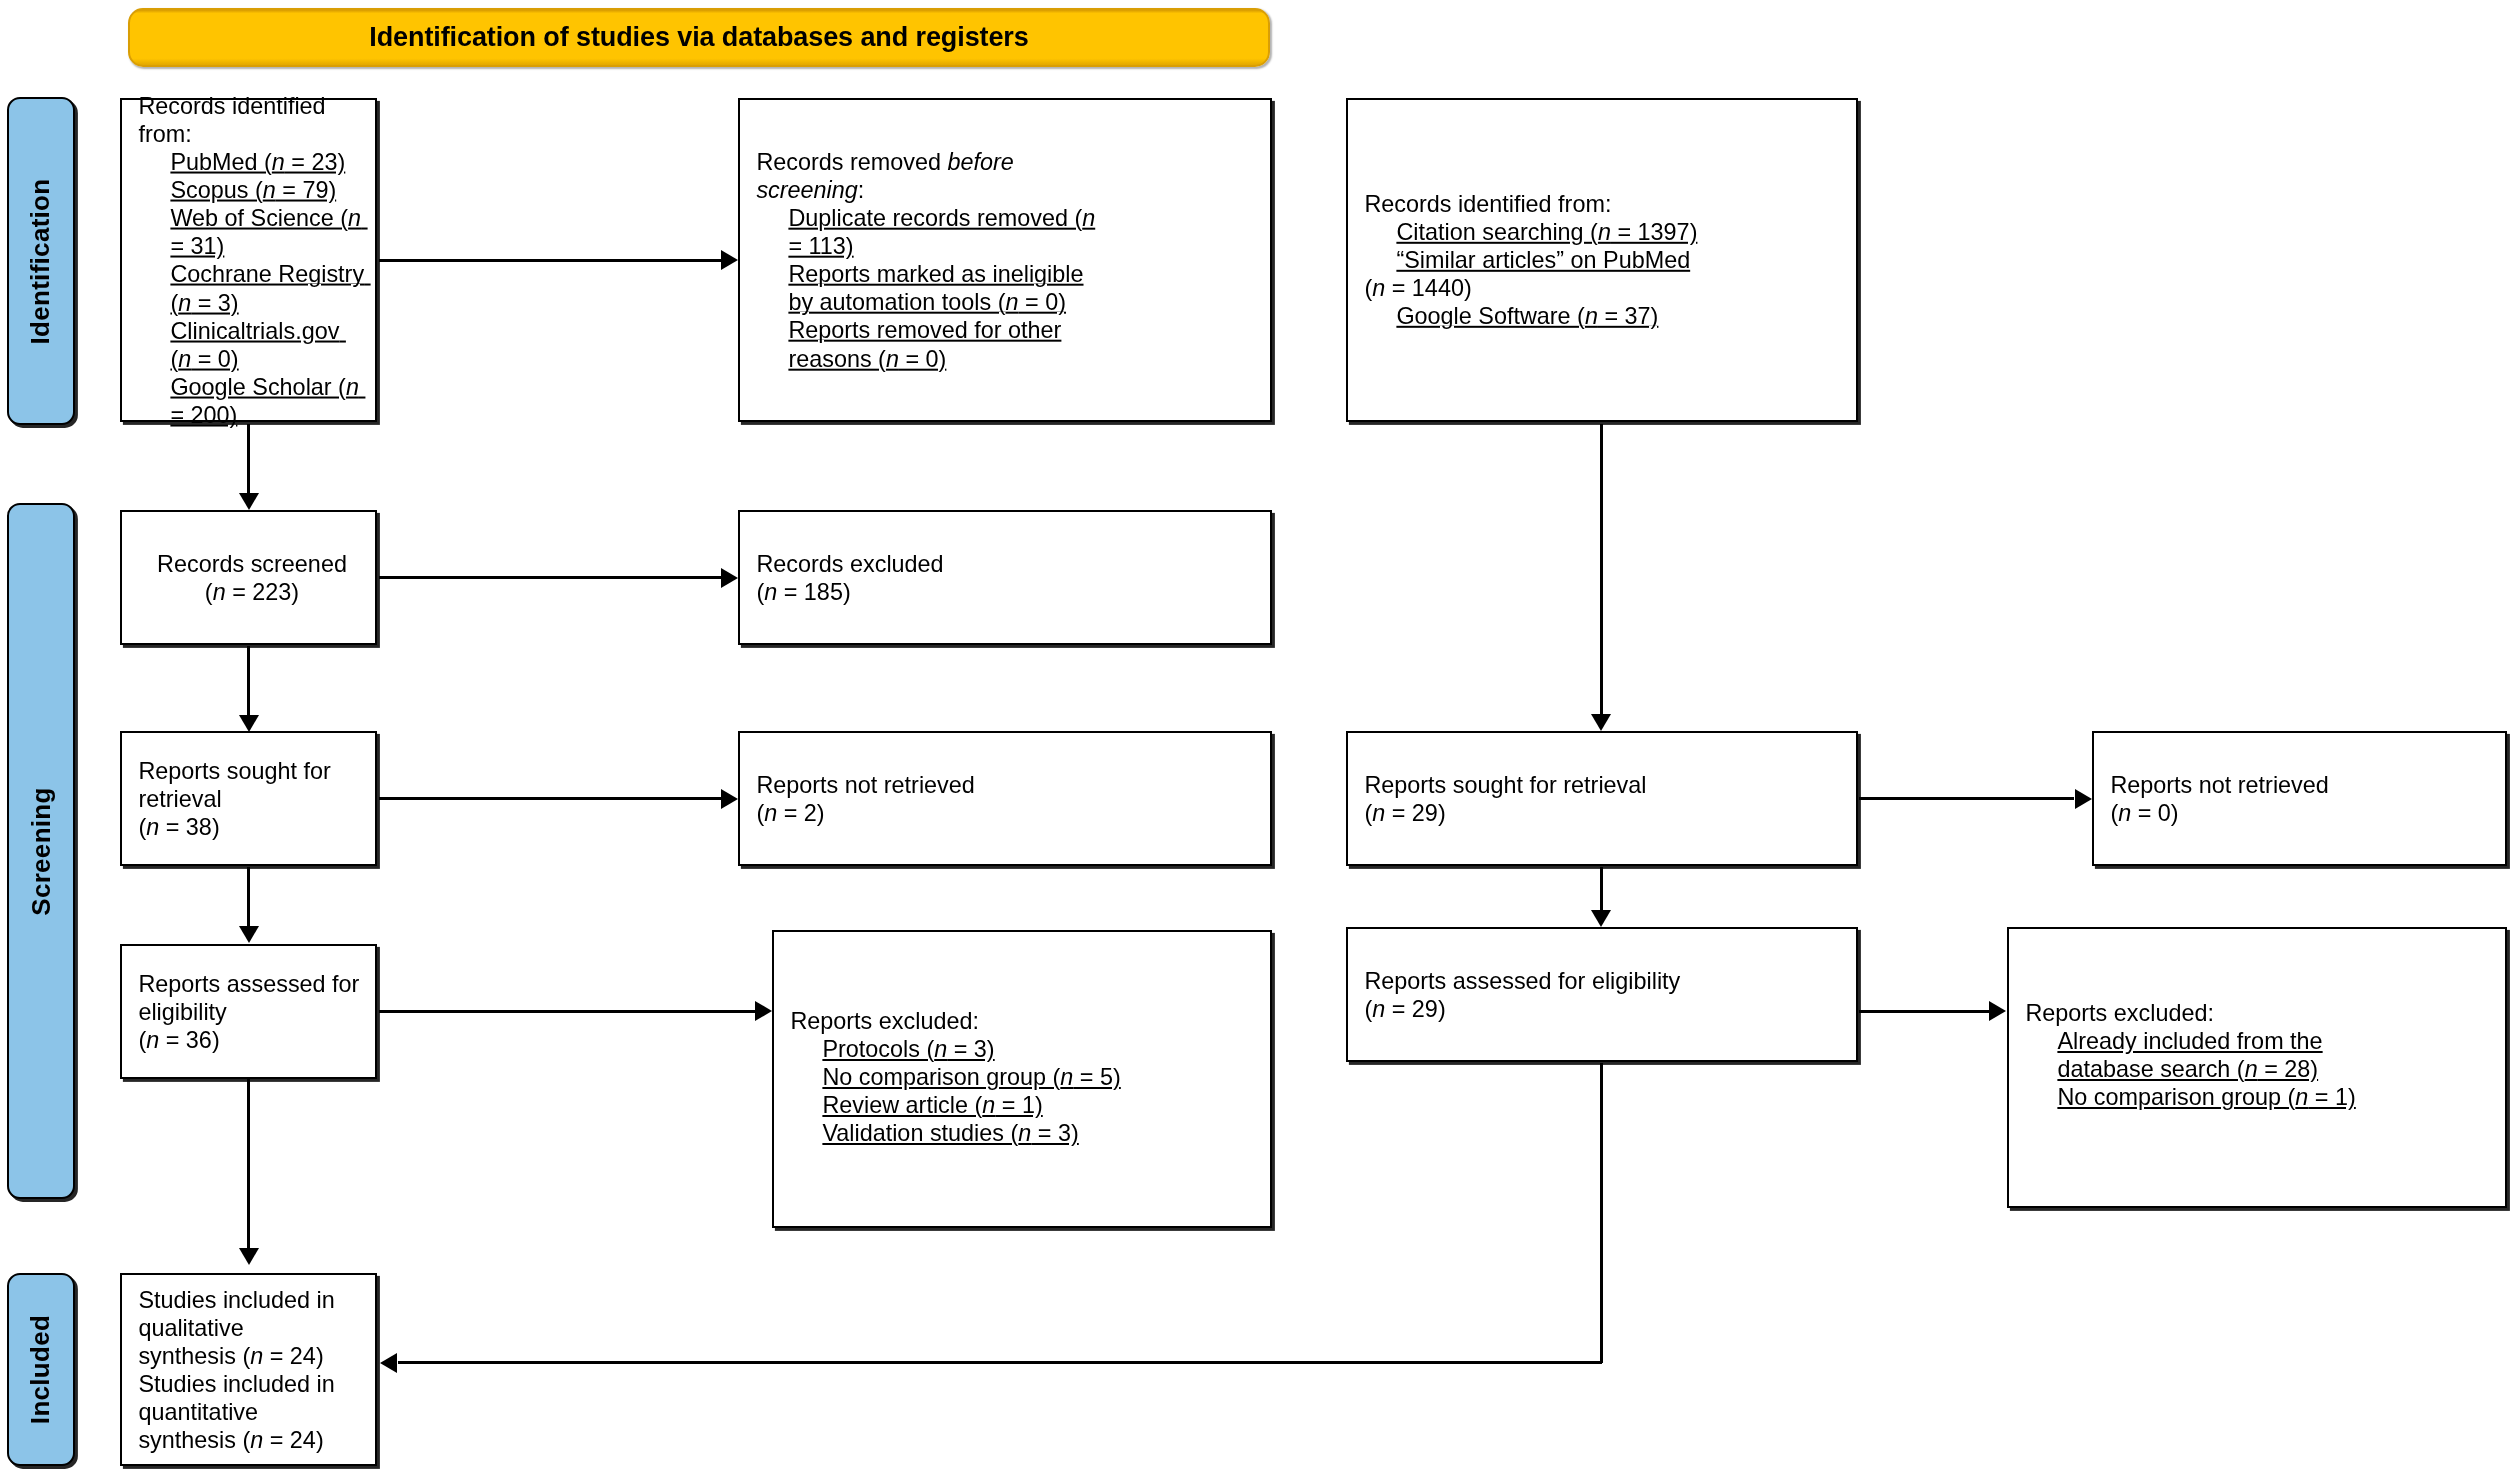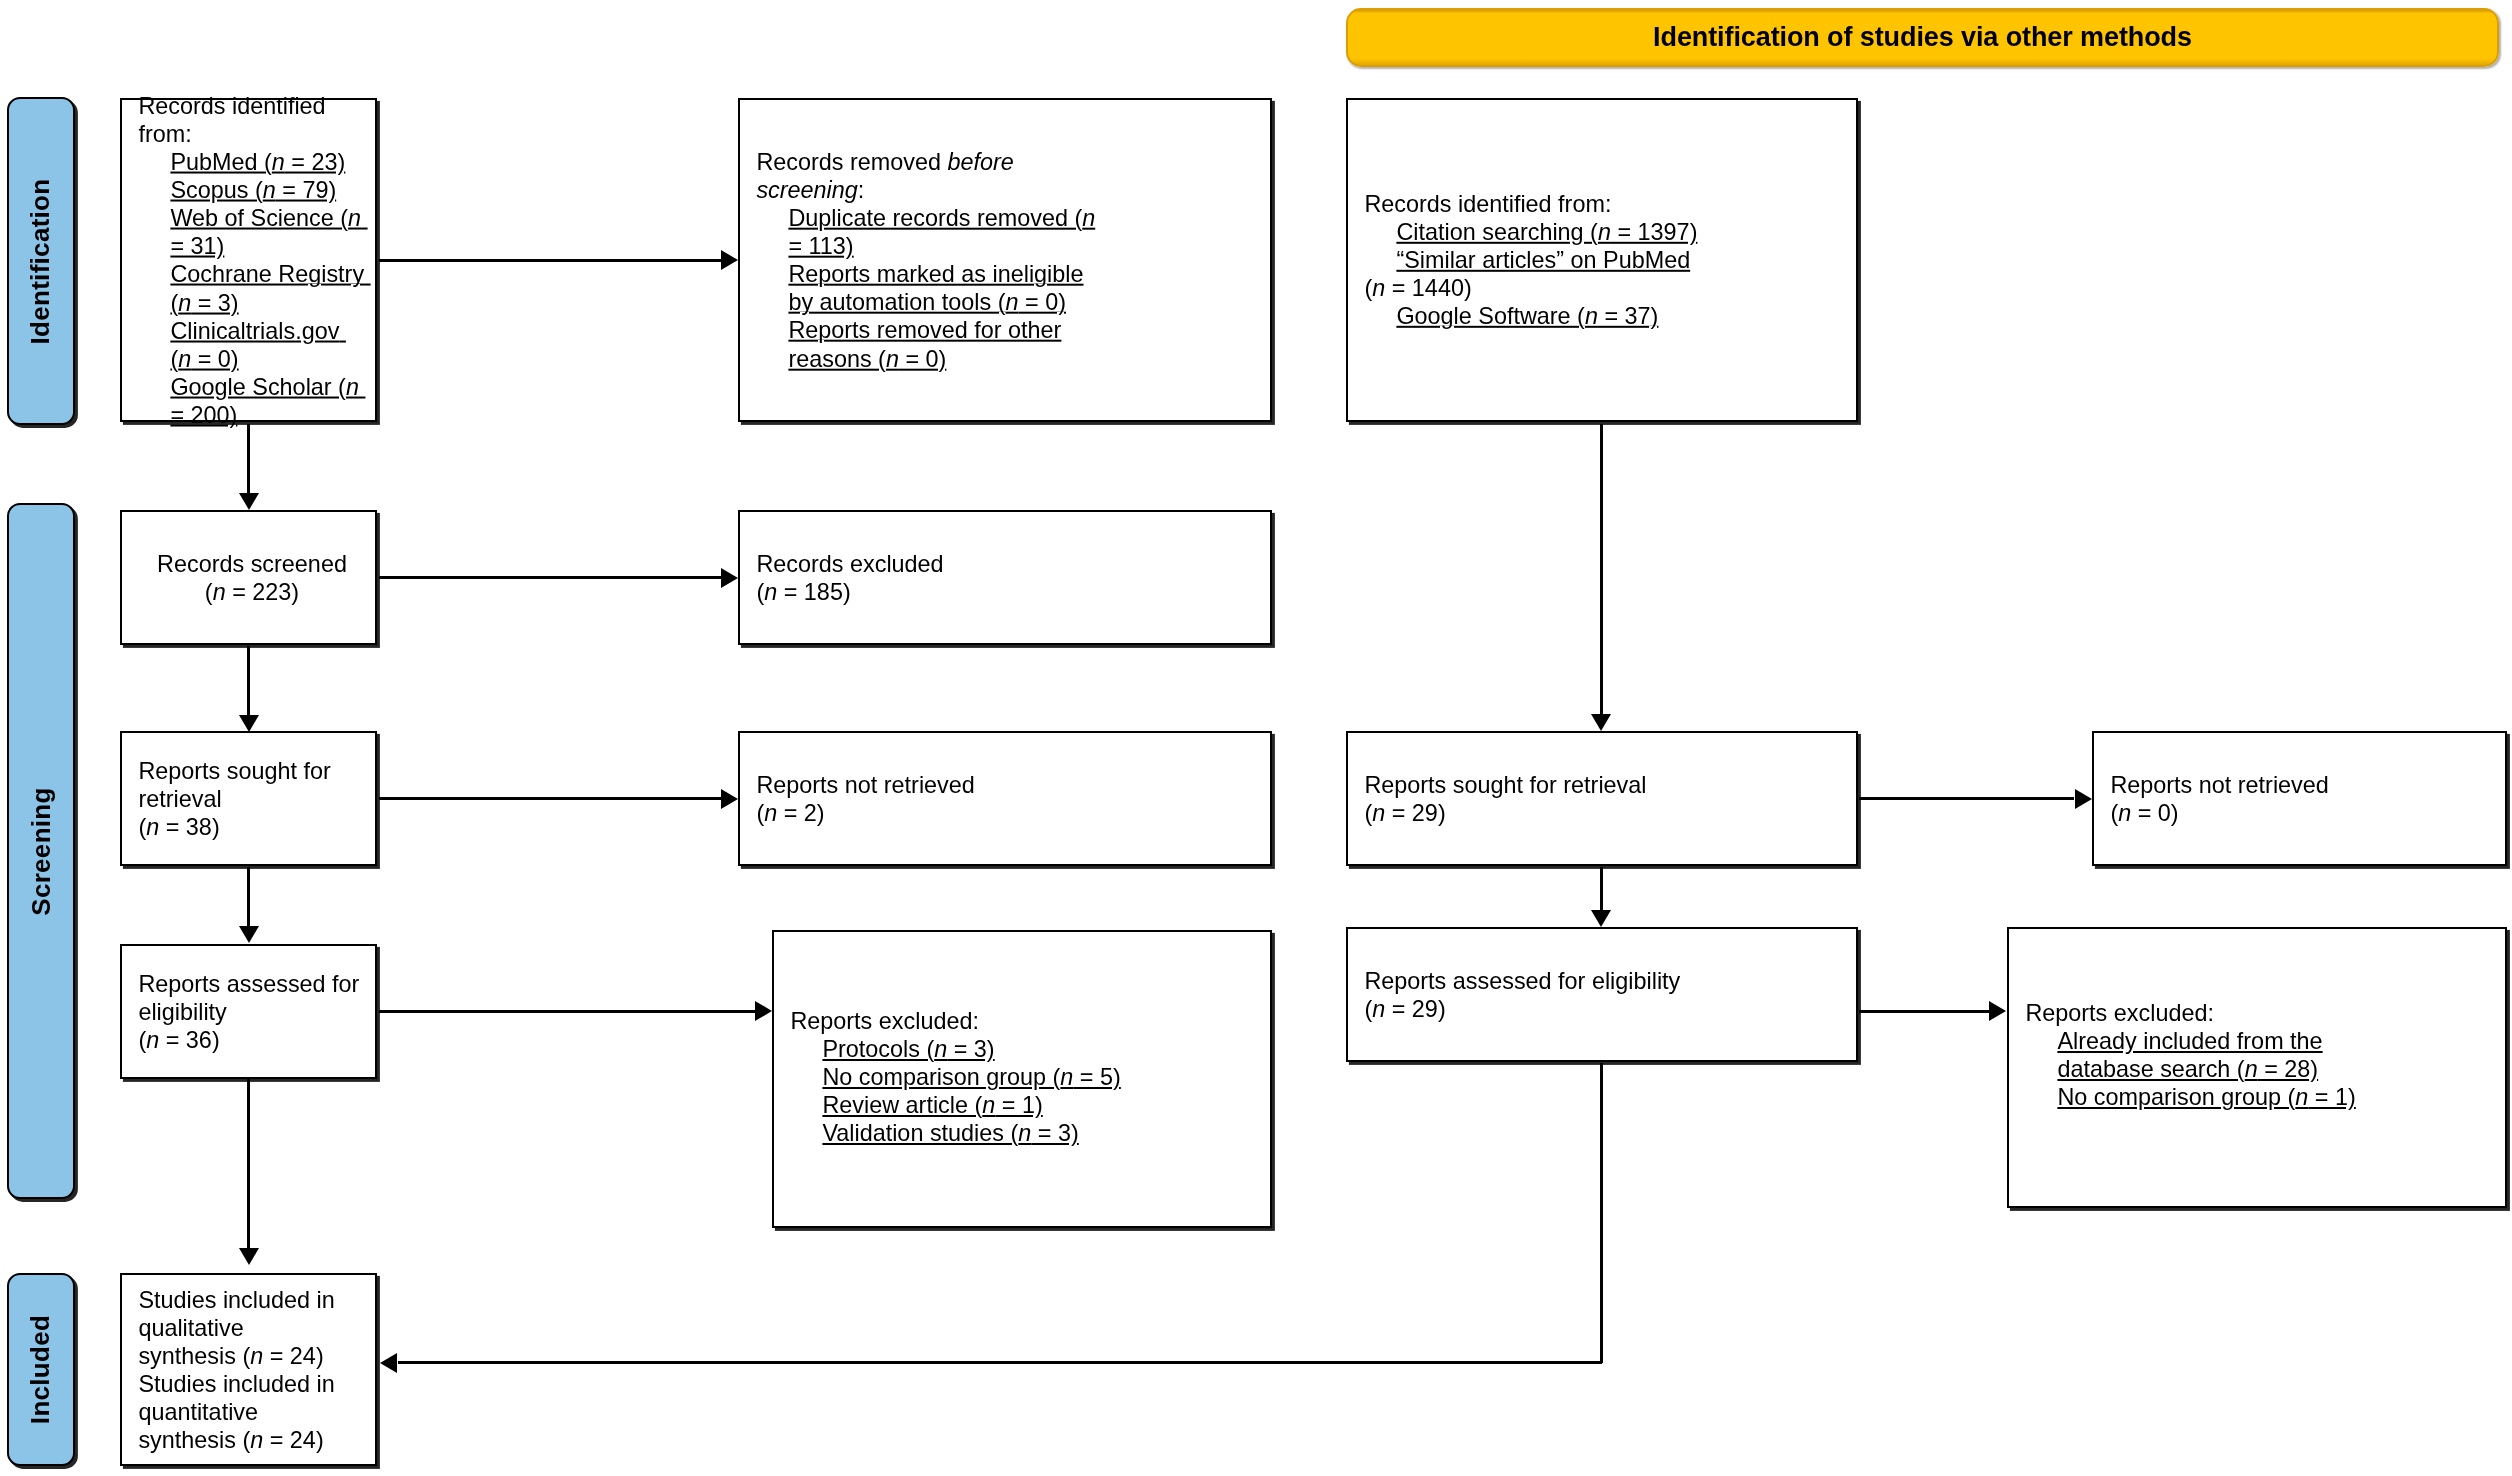--- a/index.html
+++ b/index.html
@@ -110,24 +110,24 @@
     border-left: 10px solid transparent;
     border-right: 10px solid transparent;
     border-top: 17.6px solid #000000;
   }
 </style>
 </head>
 <body>
 
 <div id="stage">
 
-
-  <div class="header-bar" style="left:1346px; top:8.2px; width:1153px; height:59px;">
-    <span class="label">Identification of studies via other methods</span>
-  </div>
+  <div class="header-bar" style="left:128px; top:8.2px; width:1142px; height:59px;">
+    <span class="label">Identification of studies via databases and registers</span>
+  </div>
+
 
   <div class="stage-label" style="left:7px; top:97px; width:68px; height:328px;">
     <span class="vtext">Identification</span>
   </div>
 
   <div class="stage-label" style="left:7px; top:503px; width:68px; height:696px;">
     <span class="vtext">Screening</span>
   </div>
 
   <div class="stage-label" style="left:7px; top:1273px; width:68px; height:193px;">

